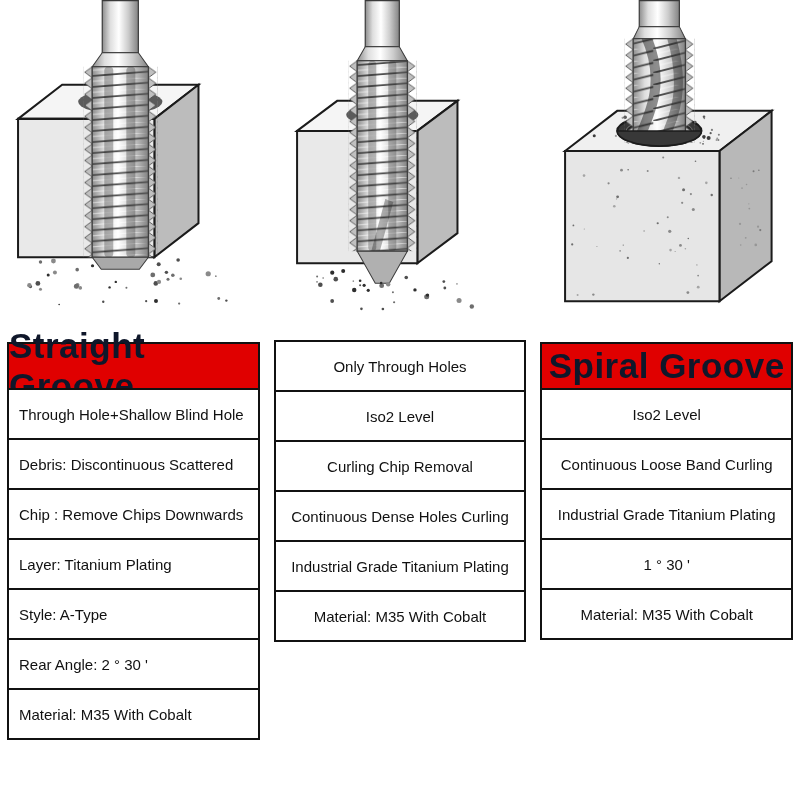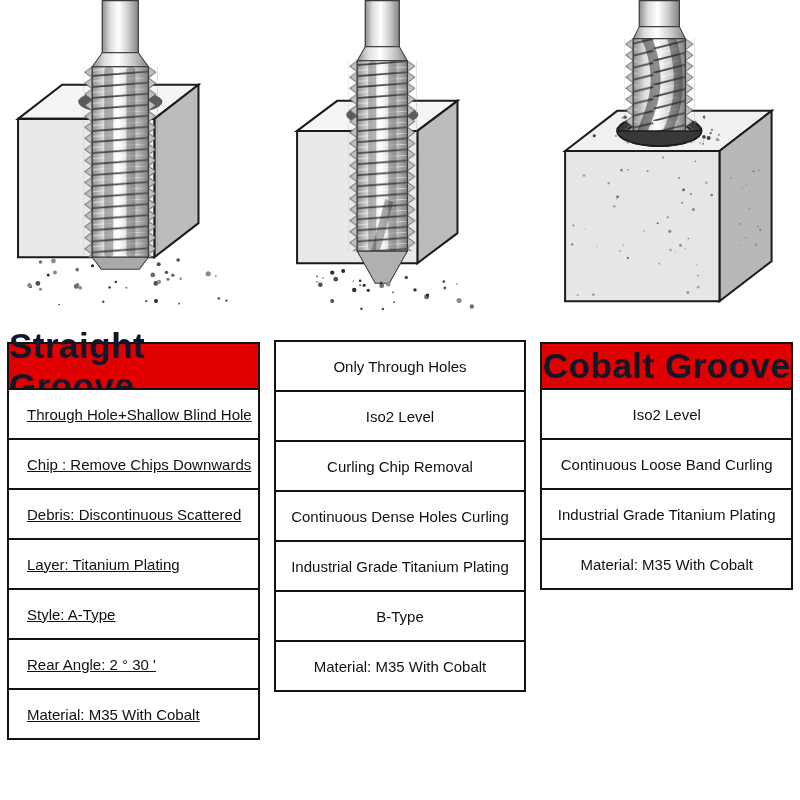--- a/index.html
+++ b/index.html
@@ -20,21 +20,21 @@
     color:#0f172a; font-size:35px; font-weight:700; letter-spacing:.5px;
     border:2px solid #111111; background:#e00000;
   }
   .cell {
     height:52px; box-sizing:border-box; margin-top:-2px;
     display:flex; align-items:center; justify-content:center;
     border:2px solid #111111; background:#ffffff;
     font-size:15px; color:#111111; text-align:left; padding:0 6px;
     white-space:nowrap; overflow:hidden;
   }
-  .col.left-align .cell { justify-content:flex-start; text-align:center; padding-left:18px;text-decoration:underline; }
+  .col.left-align .cell { justify-content:flex-start; text-align:center; padding-left:10px; }
 </style>
 </head>
 <body>
 
 <div class="stage">
 
   <div class="illos">
 
     <svg viewBox="0 0 266 336">
       <defs>
@@ -350,40 +350,40 @@
       </g>
       <path d="M84,130 A42,15 0 0 0 168,130 Z" fill="#383838" stroke="#1b1b1b" stroke-width="1.5"></path>
     </svg>
   </div>
 
   <div class="tables">
 
     <div class="col left-align">
       <div class="hdr" style="background: rgb(224, 0, 0);">Straight Groove</div>
       <div class="cell">Through Hole+Shallow Blind Hole</div>
+      <div class="cell">Debris: Discontinuous Scattered</div>
       <div class="cell">Chip : Remove Chips Downwards</div>
-      <div class="cell">Debris: Discontinuous Scattered</div>
       <div class="cell">Layer: Titanium Plating</div>
       <div class="cell">Style: A-Type</div>
       <div class="cell">Rear Angle: 2 ° 30 '</div>
       <div class="cell">Material: M35 With Cobalt</div>
     </div>
 
     <div class="col">
       <div class="cell">Only Through Holes</div>
       <div class="cell">Iso2 Level</div>
       <div class="cell">Curling Chip Removal</div>
       <div class="cell">Continuous Dense Holes Curling</div>
       <div class="cell">Industrial Grade Titanium Plating</div>
-      <div class="cell">B-Type</div>
       <div class="cell">Material: M35 With Cobalt</div>
     </div>
 
     <div class="col">
-      <div class="hdr" style="background: rgb(224, 0, 0);">Cobalt Groove</div>
+      <div class="hdr" style="background: rgb(224, 0, 0);">Spiral Groove</div>
       <div class="cell">Iso2 Level</div>
       <div class="cell">Continuous Loose Band Curling</div>
       <div class="cell">Industrial Grade Titanium Plating</div>
+      <div class="cell">1 ° 30 '</div>
       <div class="cell">Material: M35 With Cobalt</div>
     </div>
 
   </div>
 </div>
 
 </body></html>

